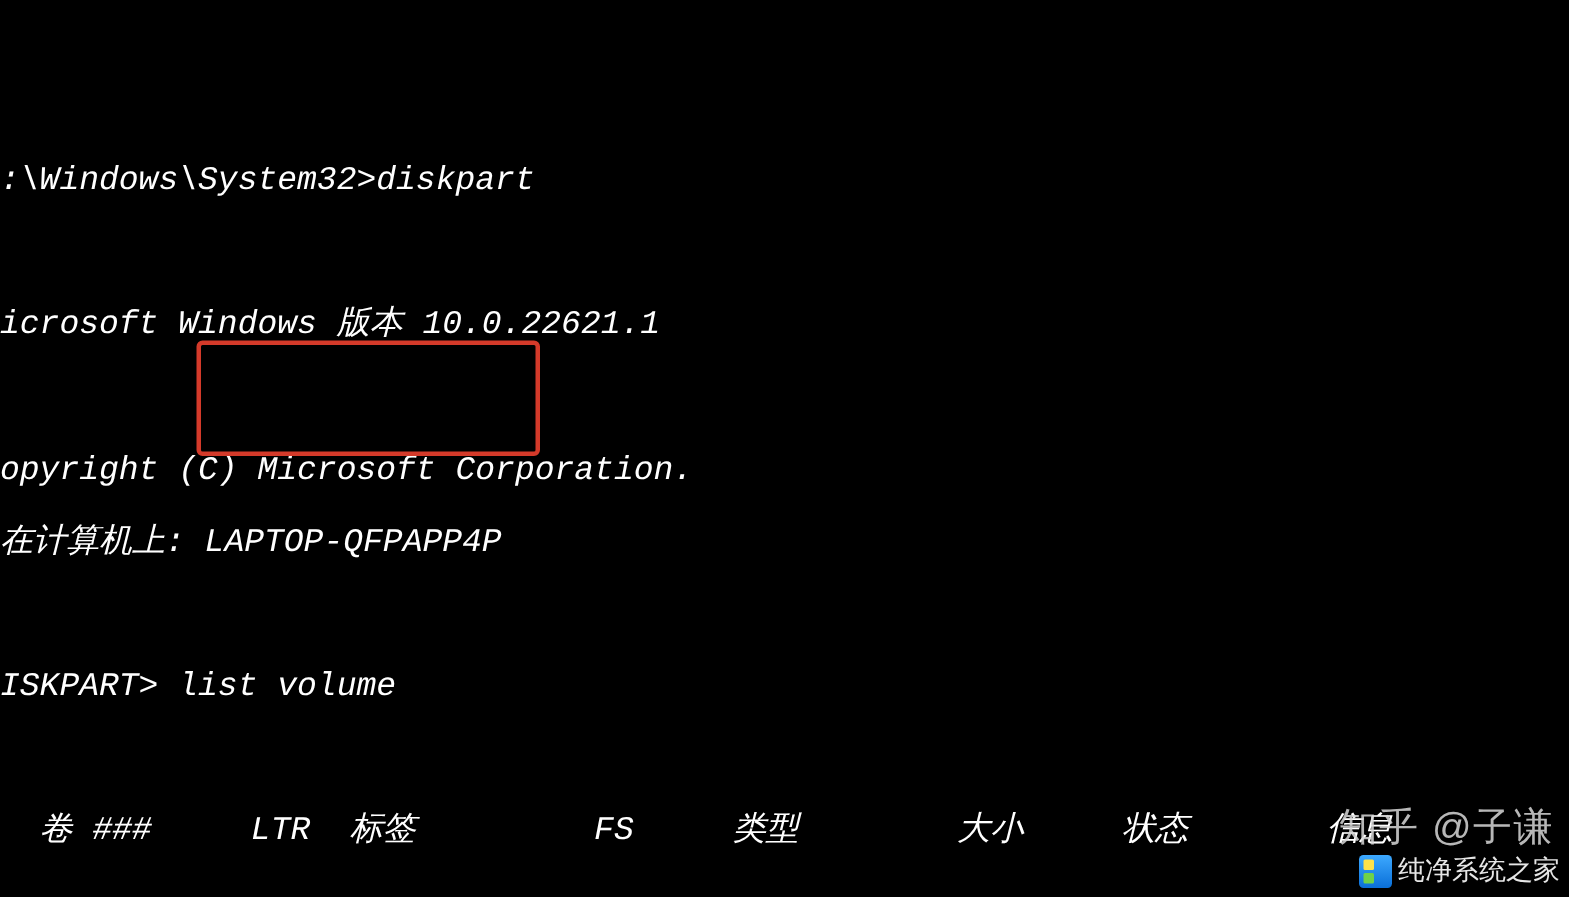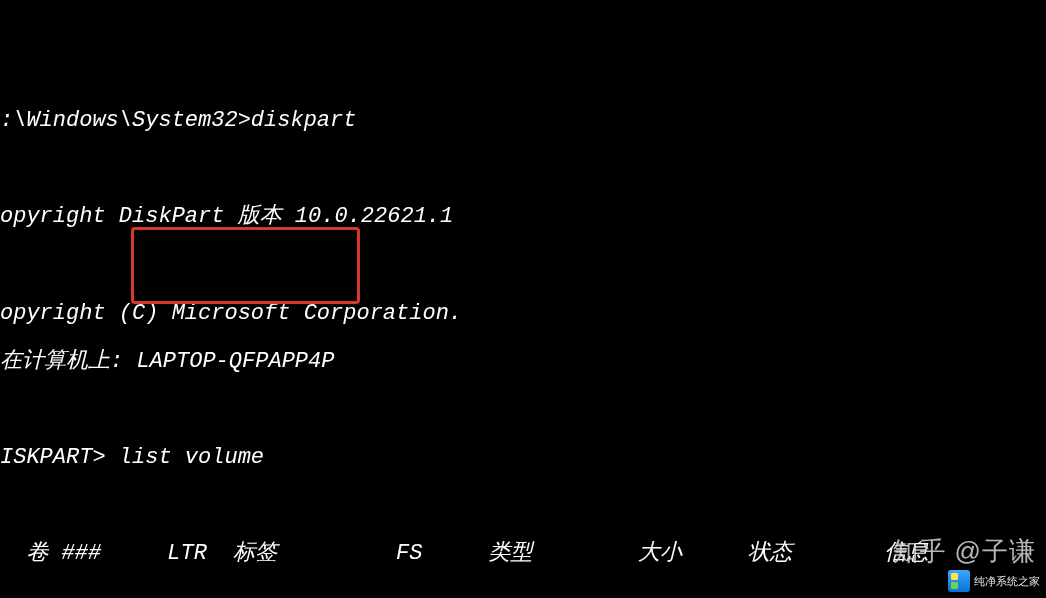--- a/index.html
+++ b/index.html
@@ -43,21 +43,21 @@
       font-size: 26px;
       font-weight: normal;
       color: rgba(215,215,215,0.85);
       letter-spacing: 1px;
     }
     .watermark-site {
       position: absolute;
       right: 6px;
       bottom: 6px;
       font-family: "Microsoft YaHei", sans-serif;
-      font-size: 11px;
+      font-size: 18px;
       color: rgba(255,255,255,0.9);
       display: flex;
       align-items: center;
       gap: 4px;
     }
     .site-logo {
       display: inline-flex;
       width: 22px;
       height: 22px;
       background: linear-gradient(#3da9ff, #0a6fd8);
@@ -81,21 +81,21 @@
       border-radius: 1px;
     }
   </style>
 </head>
 <body>
 
 
 
 <span class="line">:\Windows\System32&gt;diskpart</span>
 <span class="line"></span>
-<span class="line">opyright DiskPart 版本 10.0.22621.1</span>
+<span class="line">icrosoft Windows 版本 10.0.22621.1</span>
 <span class="line"></span>
 <span class="line">opyright (C) Microsoft Corporation.</span>
 <span class="line">在计算机上: LAPTOP-QFPAPP4P</span>
 <span class="line"></span>
 <span class="line">ISKPART&gt; list volume</span>
 <span class="line"></span>
 <span class="line">  卷 ###     LTR  标签         FS     类型        大小     状态       信息</span>
 <span class="line">  --------   ---  -----------  -----  ----------  -------  ---------  --------</span>
 
 

